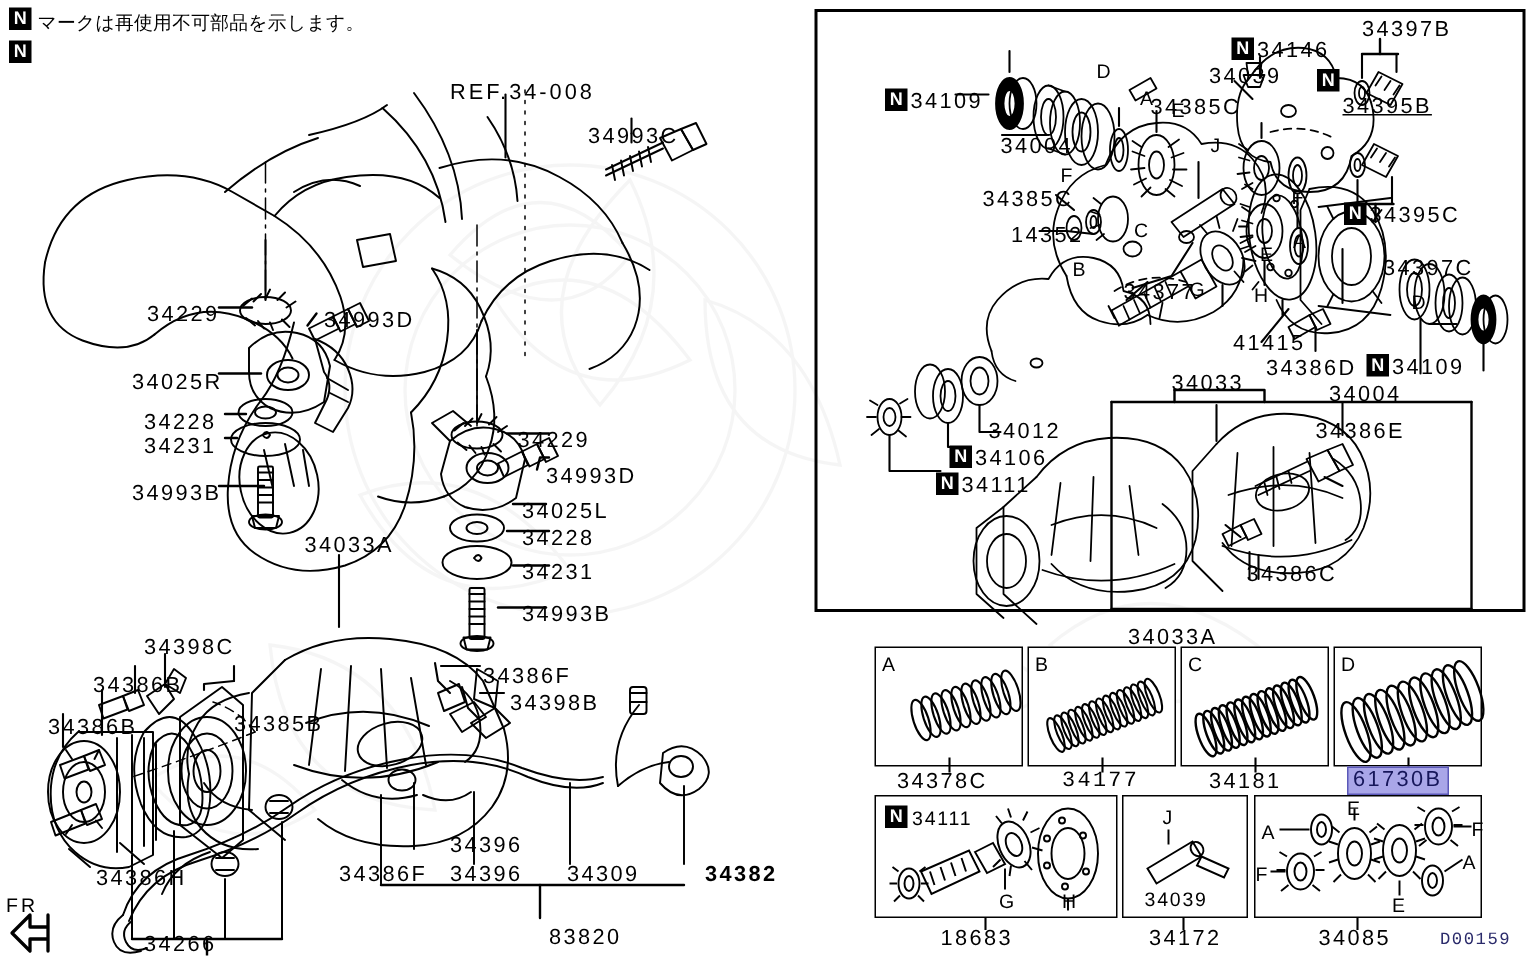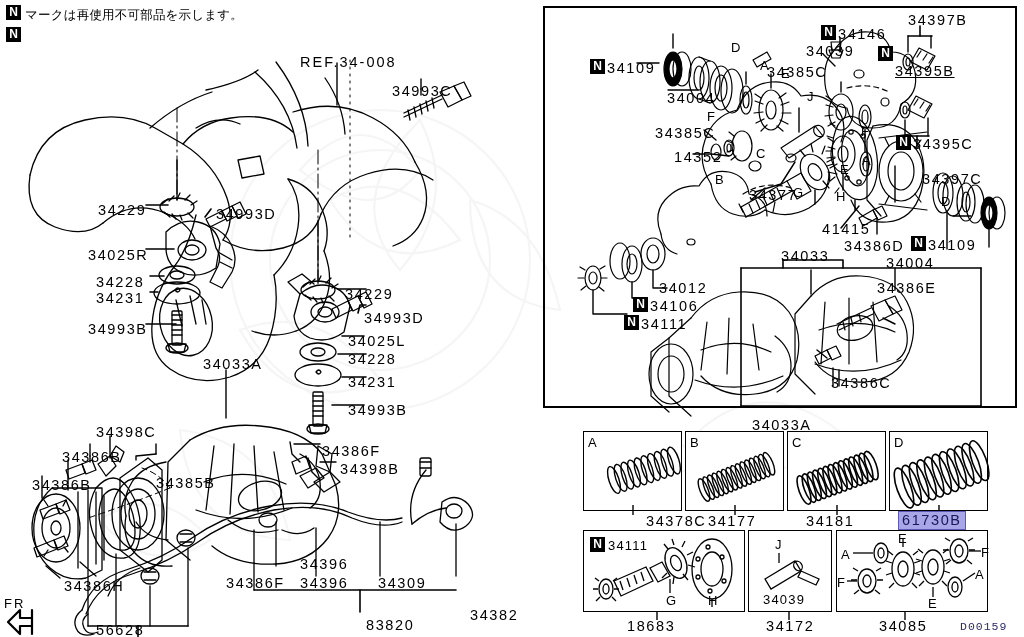--- a/index.html
+++ b/index.html
@@ -271,26 +271,26 @@
     </g>
   </svg>
 
   <div class="lbl" style="left:96px;top:425px;">34398C</div>
   <div class="lbl" style="left:62px;top:450px;">34386B</div>
   <div class="lbl" style="left:124px;top:476px;margin-left:32px;">34385B</div>
   <div class="lbl" style="left:32px;top:478px;">34386B</div>
   <div class="lbl" style="left:322px;top:444px;">34386F</div>
   <div class="lbl" style="left:340px;top:462px;">34398B</div>
   <div class="lbl" style="left:64px;top:579px;">34386H</div>
-  <div class="lbl" style="left:96px;top:623px;">56628</div>
+  <div class="lbl" style="left:96px;top:623px;">34266</div>
   <div class="lbl" style="left:226px;top:576px;">34386F</div>
   <div class="lbl" style="left:300px;top:557px;">34396</div>
   <div class="lbl" style="left:300px;top:576px;">34396</div>
   <div class="lbl" style="left:362px;top:576px;margin-left:16px;">34309</div>
-  <div class="lbl" style="left:470px;top:608px;">34382</div>
+  <div class="lbl" style="left:470px;top:576px;font-weight:bold;">34382</div>
   <div class="lbl" style="left:366px;top:618px;">83820</div>
 
   <div class="lbl sm" style="left:4px;top:597px;letter-spacing:2px;">FR</div>
   <svg width="60" height="40" style="top:608px;left:6px;">
     <path d="M26 2 L26 10 L14 10 L14 2 L2 14 L14 26 L14 18 L26 18 L26 26 Z" fill="none" stroke="#000" stroke-width="2.2" stroke-linejoin="round"></path>
   </svg>
 
   <div class="frame" style="left:543px;top:6px;width:474px;height:402px;"></div>
 
   <svg width="480" height="410" style="left:543px;top:6px;">
@@ -628,22 +628,22 @@
 
   <svg width="440" height="28" style="left:575px;top:505px;">
     <g stroke="#000" stroke-width="1.4" fill="none">
       <path d="M58 0 v10"></path>
         <path d="M160 0 v10"></path>
         <path d="M262 0 v10"></path>
         <path d="M364 0 v10"></path>
     </g>
   </svg>
 
-  <div class="lbl" style="left:598px;top:514px;margin-left:48px;">34378C</div>
-  <div class="lbl" style="left:708px;top:514px;">34177</div>
+  <div class="lbl" style="left:598px;top:514px;">34378C</div>
+  <div class="lbl" style="left:708px;top:514px;font-family:Liberation Mono, monospace;">34177</div>
   <div class="lbl" style="left:806px;top:514px;">34181</div>
   <div class="lbl hl" style="left:898px;top:511px;">61730B</div>
 
   <div class="sbox" style="left:583px;top:530px;width:162px;height:82px;">
     <div class="nbox" style="left:6px;top:6px;">N</div>
     <div class="lbl sm" style="left:24px;top:8px;">34111</div>
     <svg width="162" height="82">
       <g fill="none" stroke="#000" stroke-width="1.3">
         <ellipse cx="22" cy="58" rx="7" ry="10"></ellipse>
         <path d="M15 50 l-4 -3 M14 58 l-5 0 M16 66 l-4 4 M29 50 l4 -3 M30 58 l5 0 M28 66 l4 4"></path>

